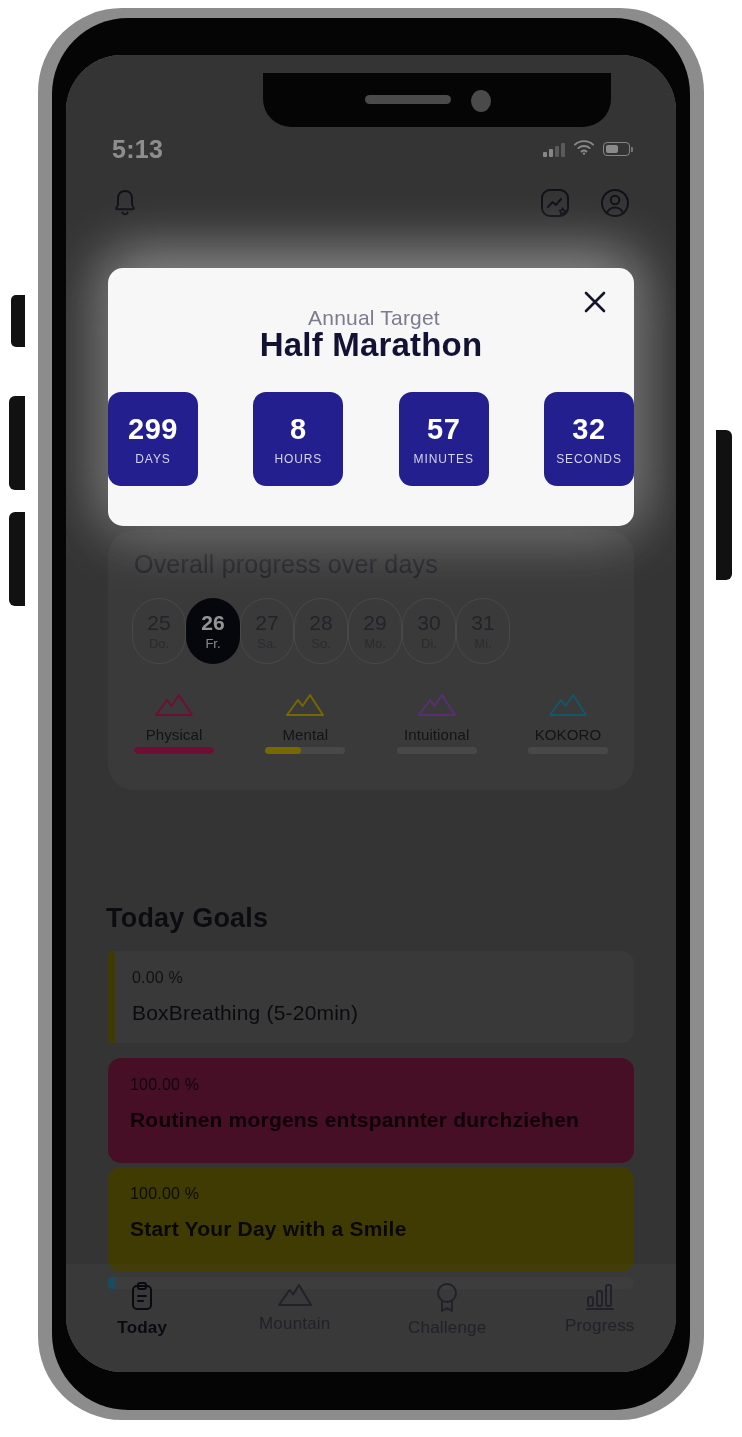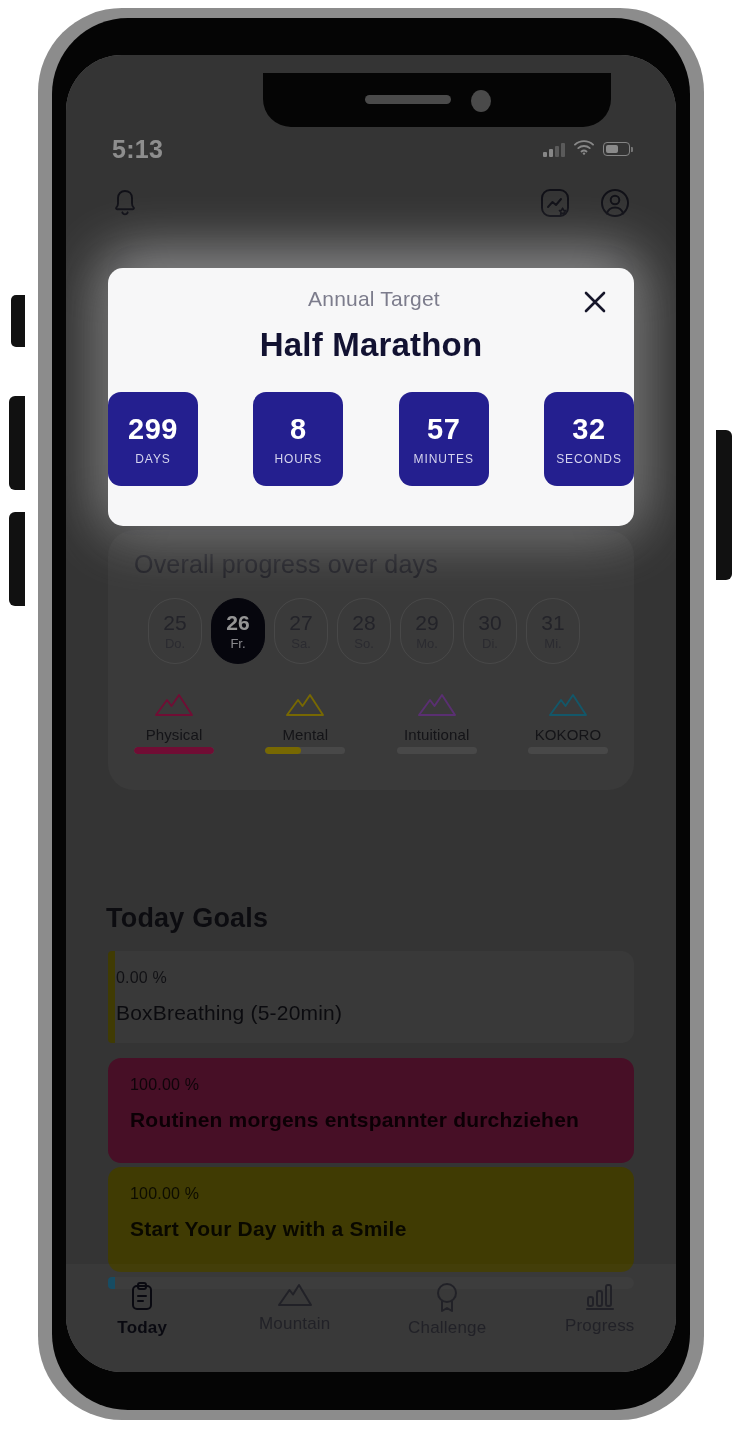--- a/index.html
+++ b/index.html
@@ -172,22 +172,22 @@
   .ring::after {
     content: ""; position: absolute;
     left: 9px; top: 9px; width: 68px; height: 68px;
     border-radius: 50%; background: #5b5b5b;
   }
   .ring-label {
     position: relative; z-index: 2;
     font-size: 21px; font-weight: 600; color: #0e0e14;
   }
   .days-row {
-    position: absolute; left: 40px; top: 68px;
-    display: flex; gap: 9px;
+    position: absolute; left: 24px; top: 68px;
+    display: flex; gap: 0;
   }
   .day {
     width: 54px; height: 66px;
     border: 1.4px solid rgba(255,255,255,0.16);
     border-radius: 28px;
     display: flex; flex-direction: column; align-items: center; justify-content: center;
     gap: 1px;
   }
   .day .dnum { font-size: 21px; font-weight: 500; color: #3d3d47; }
   .day .dwd  { font-size: 13px; color: #4a4a53; }
@@ -230,21 +230,21 @@
     letter-spacing: 0.2px;
   }
   .goal .gname {
     font-size: 21px; font-weight: 600; letter-spacing: 0.2px;
   }
   .goal-1 {
     top: 896px; height: 92px;
     background: rgba(255,255,255,0.05);
     border-left: 7px solid #6e6606;
     border-radius: 4px 13px 13px 4px;
-    padding-left: 1px;
+    padding-left: 17px;
   }
   .goal-1 .gpct { color: #1d1d23; }
   .goal-1 .gname { color: #14141a; font-weight: 500; }
   .goal-2 { top: 1003px; height: 105px; background: #7a1a42; }
   .goal-2 .gpct  { color: #1a0810; }
   .goal-2 .gname { color: #150109; }
   .goal-3 { top: 1112px; height: 105px; background: #6e6606; }
   .goal-3 .gpct  { color: #171502; }
   .goal-3 .gname { color: #110f01; }
   .goal-peek {
@@ -288,21 +288,21 @@
     left: 42px; top: 213px;
     width: 526px; height: 258px;
     background: #f7f7f8;
     border-radius: 15px;
     z-index: 45;
     box-shadow: 0 12px 46px rgba(0,0,0,0.30);
   }
   .modal-head {
     position: relative;
     height: 62px;
-    display: flex; align-items: center; justify-content: center; padding-left: 6px;
+    display: flex; align-items: flex-end; justify-content: center; padding-left: 6px;
   }
   .modal-eyebrow {
     font-size: 21px; font-weight: 500; color: #7c7c8c; letter-spacing: 0.2px;
   }
   .modal-close {
     position: absolute; right: 22px; top: 17px;
     width: 34px; height: 34px;
     display: flex; align-items: center; justify-content: center;
     color: #16162a;
   }

